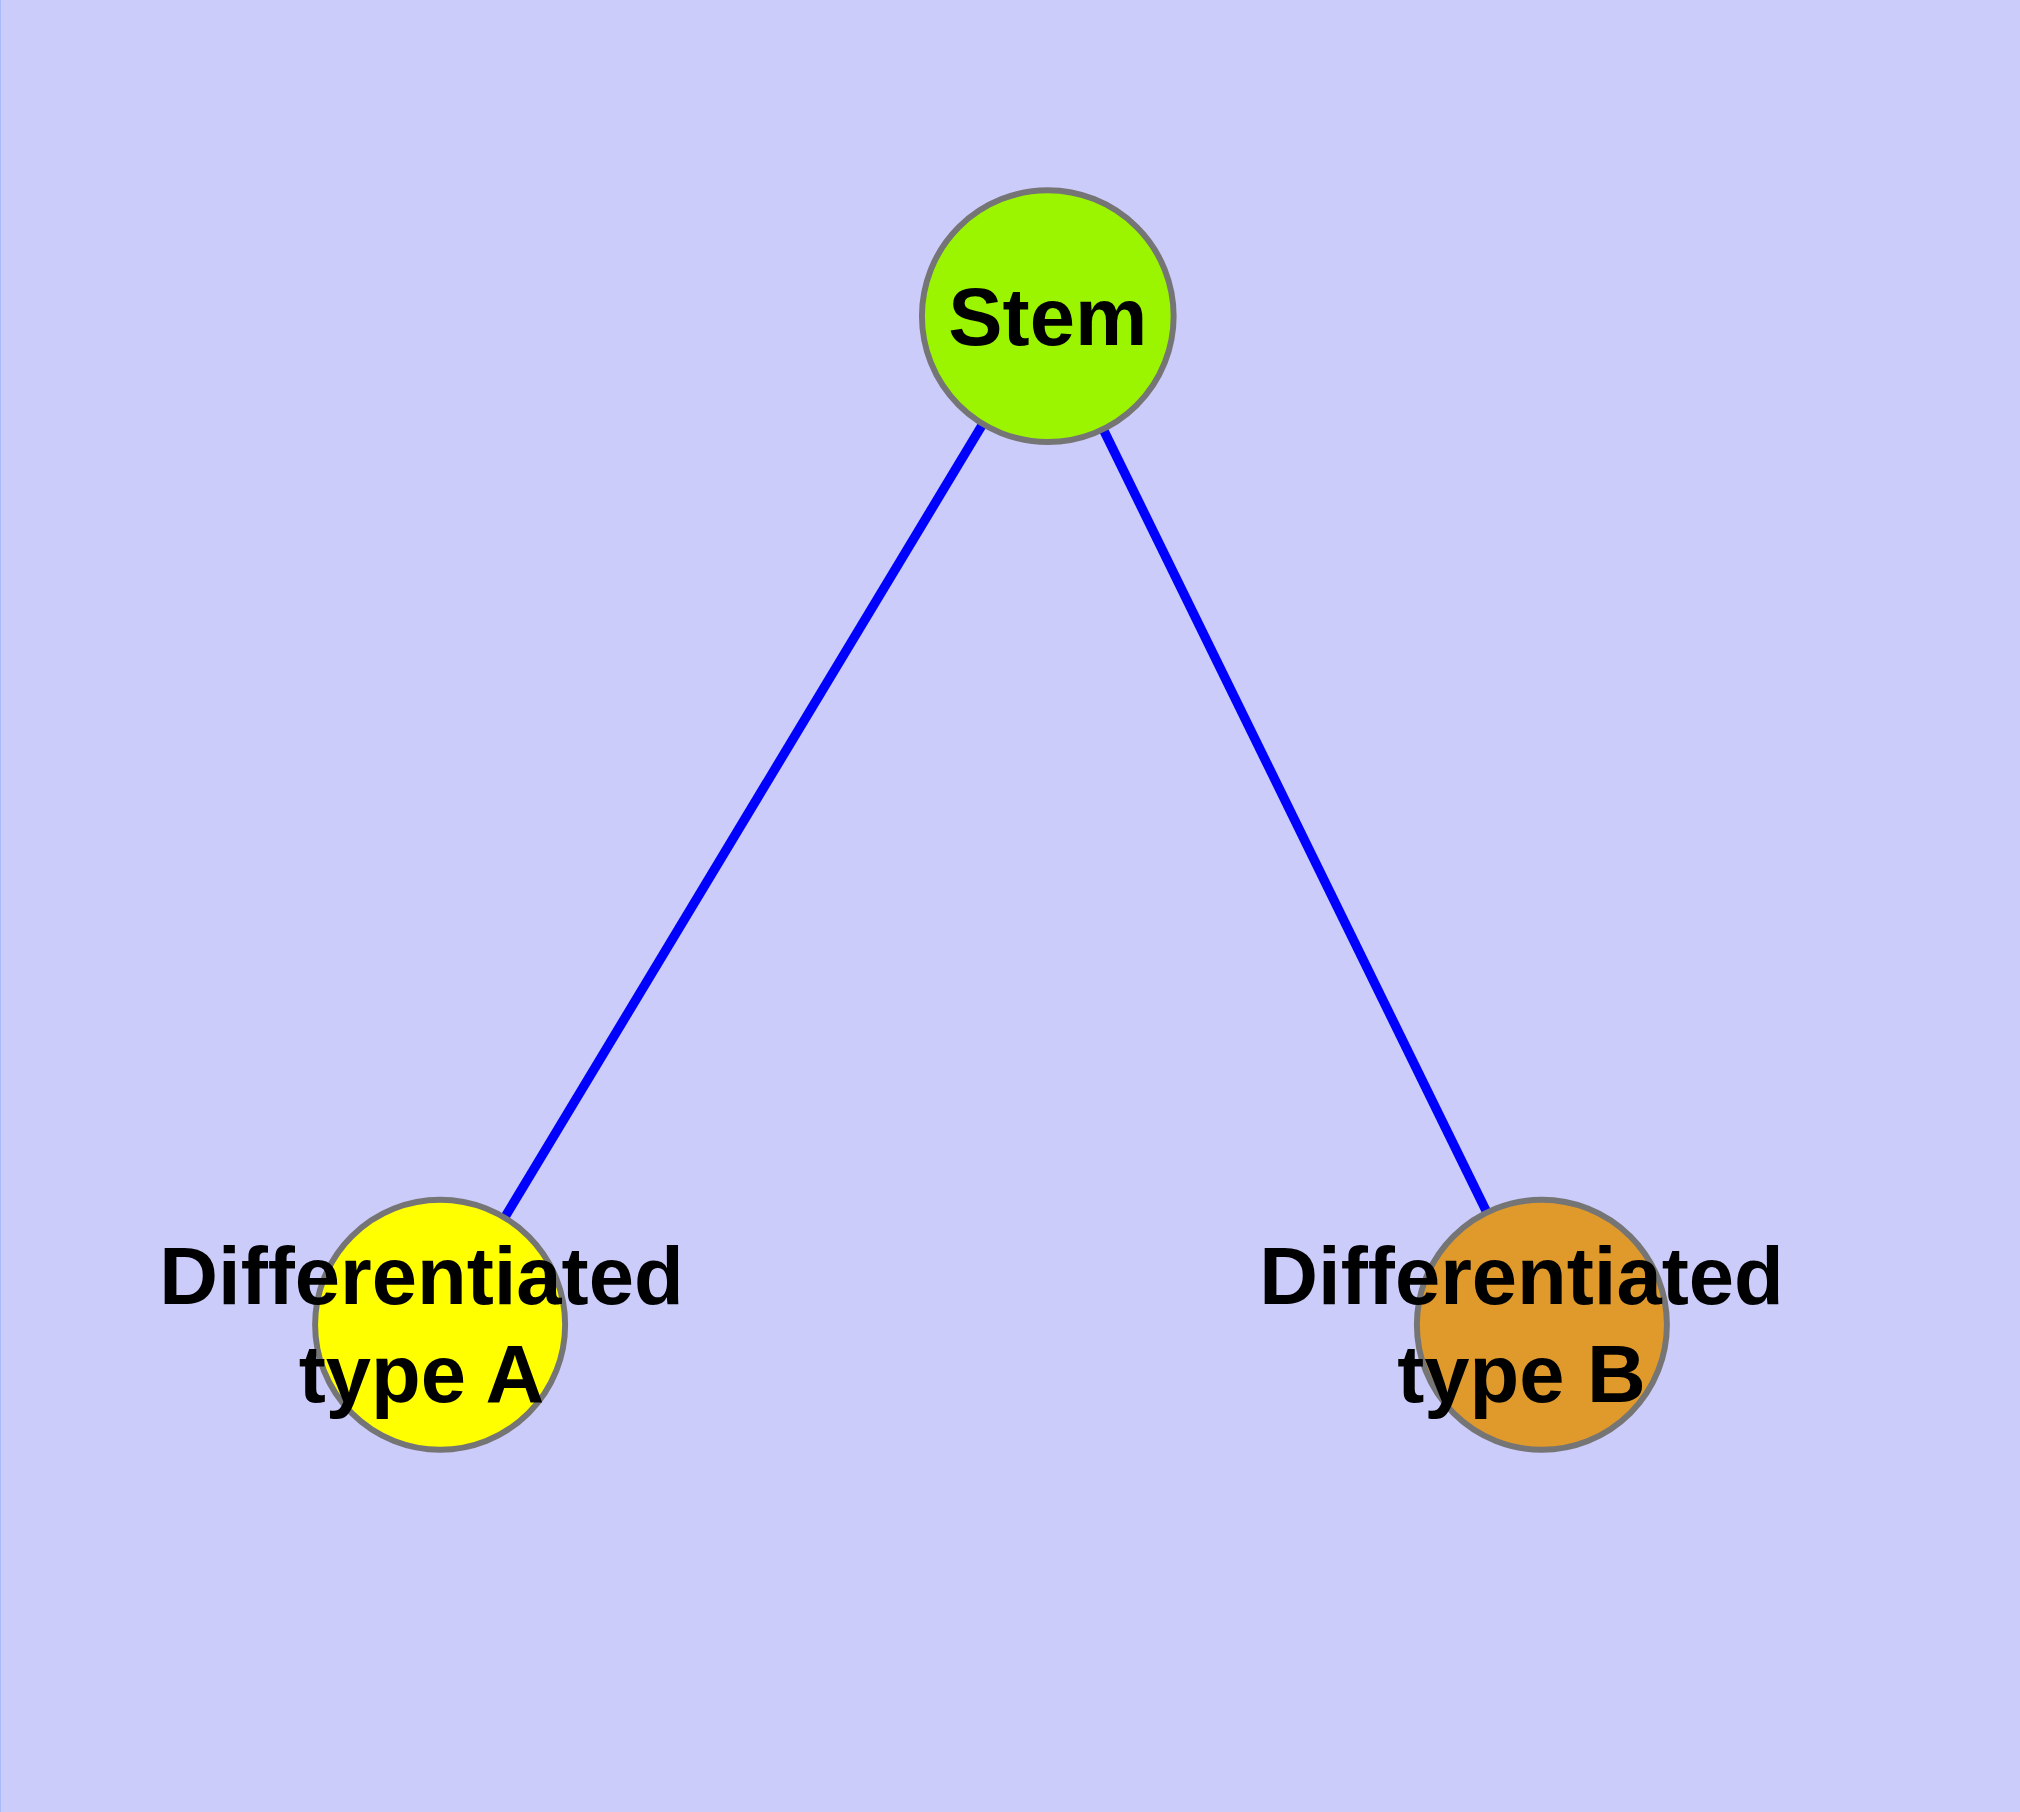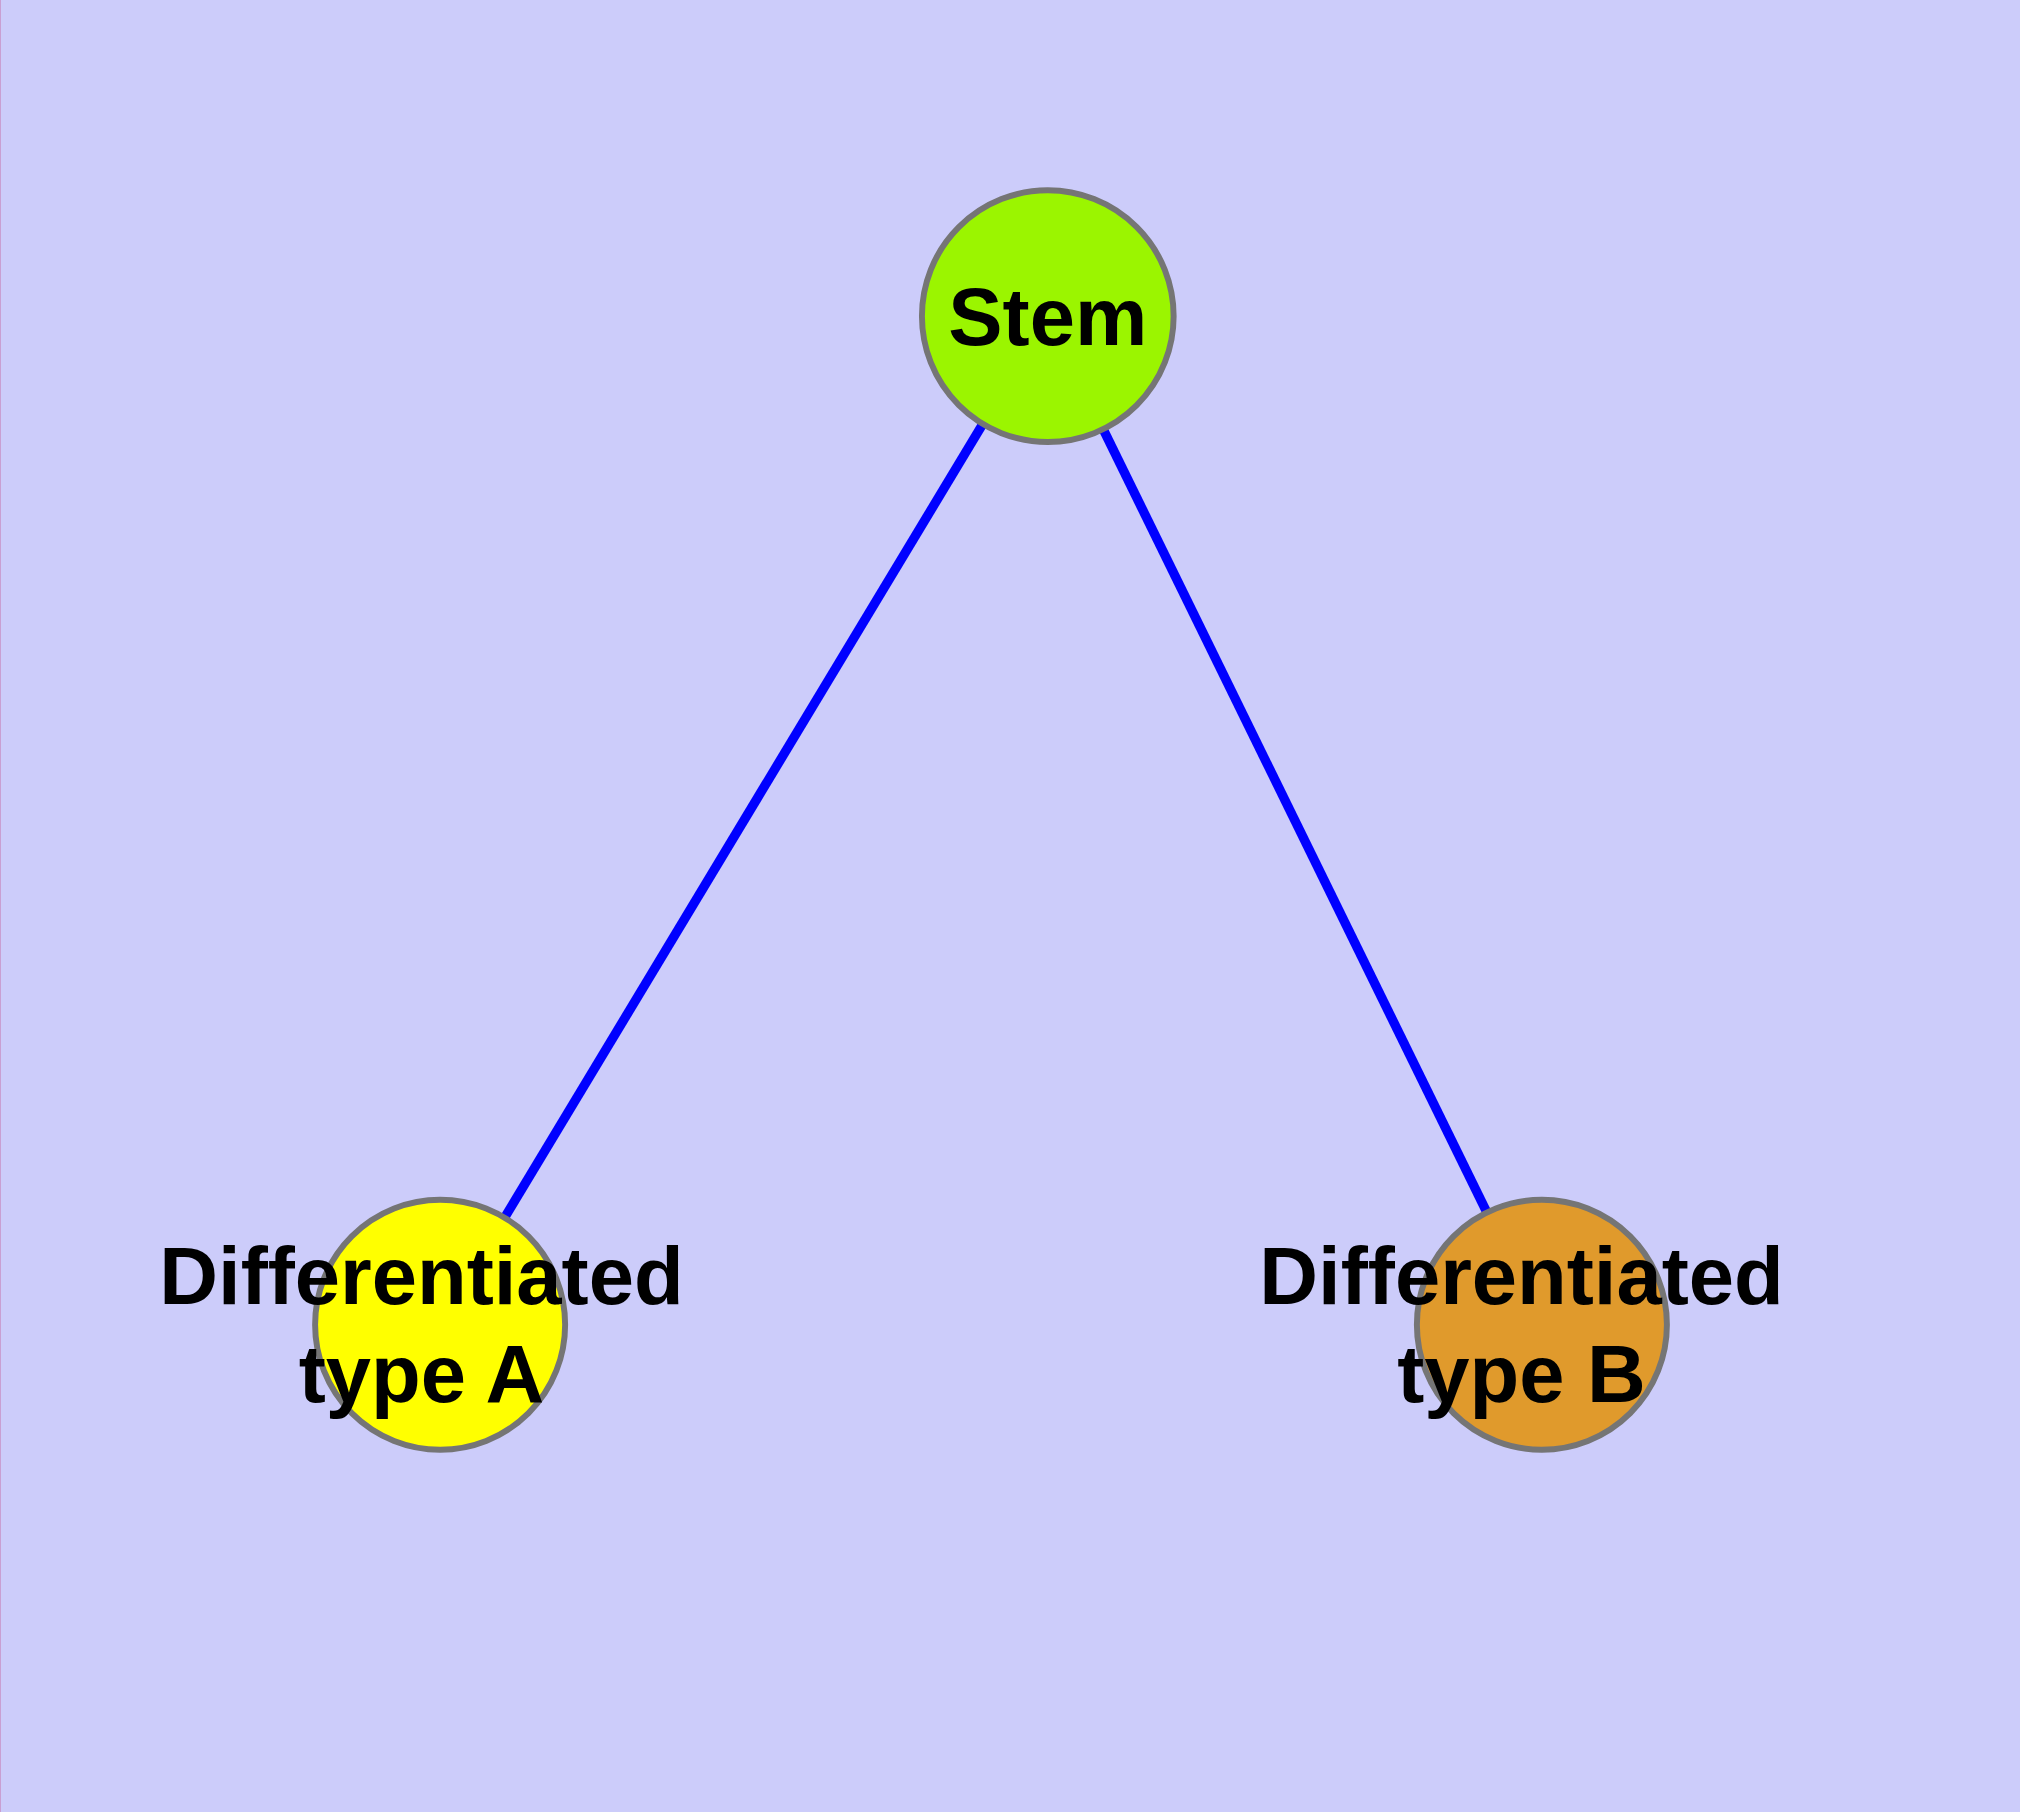--- a/index.html
+++ b/index.html
@@ -32,21 +32,21 @@
     font-family: "Liberation Sans", sans-serif;
     font-weight: bold;
     fill: #000000;
     text-anchor: middle;
     paint-order: normal;
   }
 </style>
 </head>
 <body style="width: 2021px; height: 1812px;">
 
-<div id="diagram-canvas" style="width: 2021px; height: 1812px; background: #be185d;">
+<div id="diagram-canvas" style="width: 2021px; height: 1812px; background: #3b82f6;">
   <svg id="graph-svg" viewBox="0 0 2384 2138" xmlns="http://www.w3.org/2000/svg" style="width: 2021px; height: 1812px;">
 
     <rect id="bg-rect" x="0" y="0" width="2384" height="2138" fill="#ccccfa"></rect>
 
     <g id="edges-layer">
         <line x1="1236" y1="373" x2="519" y2="1563" stroke="#0000ff" stroke-width="11" stroke-linecap="butt"></line>
         <line x1="1236" y1="373" x2="1819" y2="1563" stroke="#0000ff" stroke-width="11" stroke-linecap="butt"></line>
       </g>
     <g id="nodes-layer">
         <circle cx="1236" cy="373" r="148.5" fill="#9bf500" stroke="#757575" stroke-width="7"></circle>

